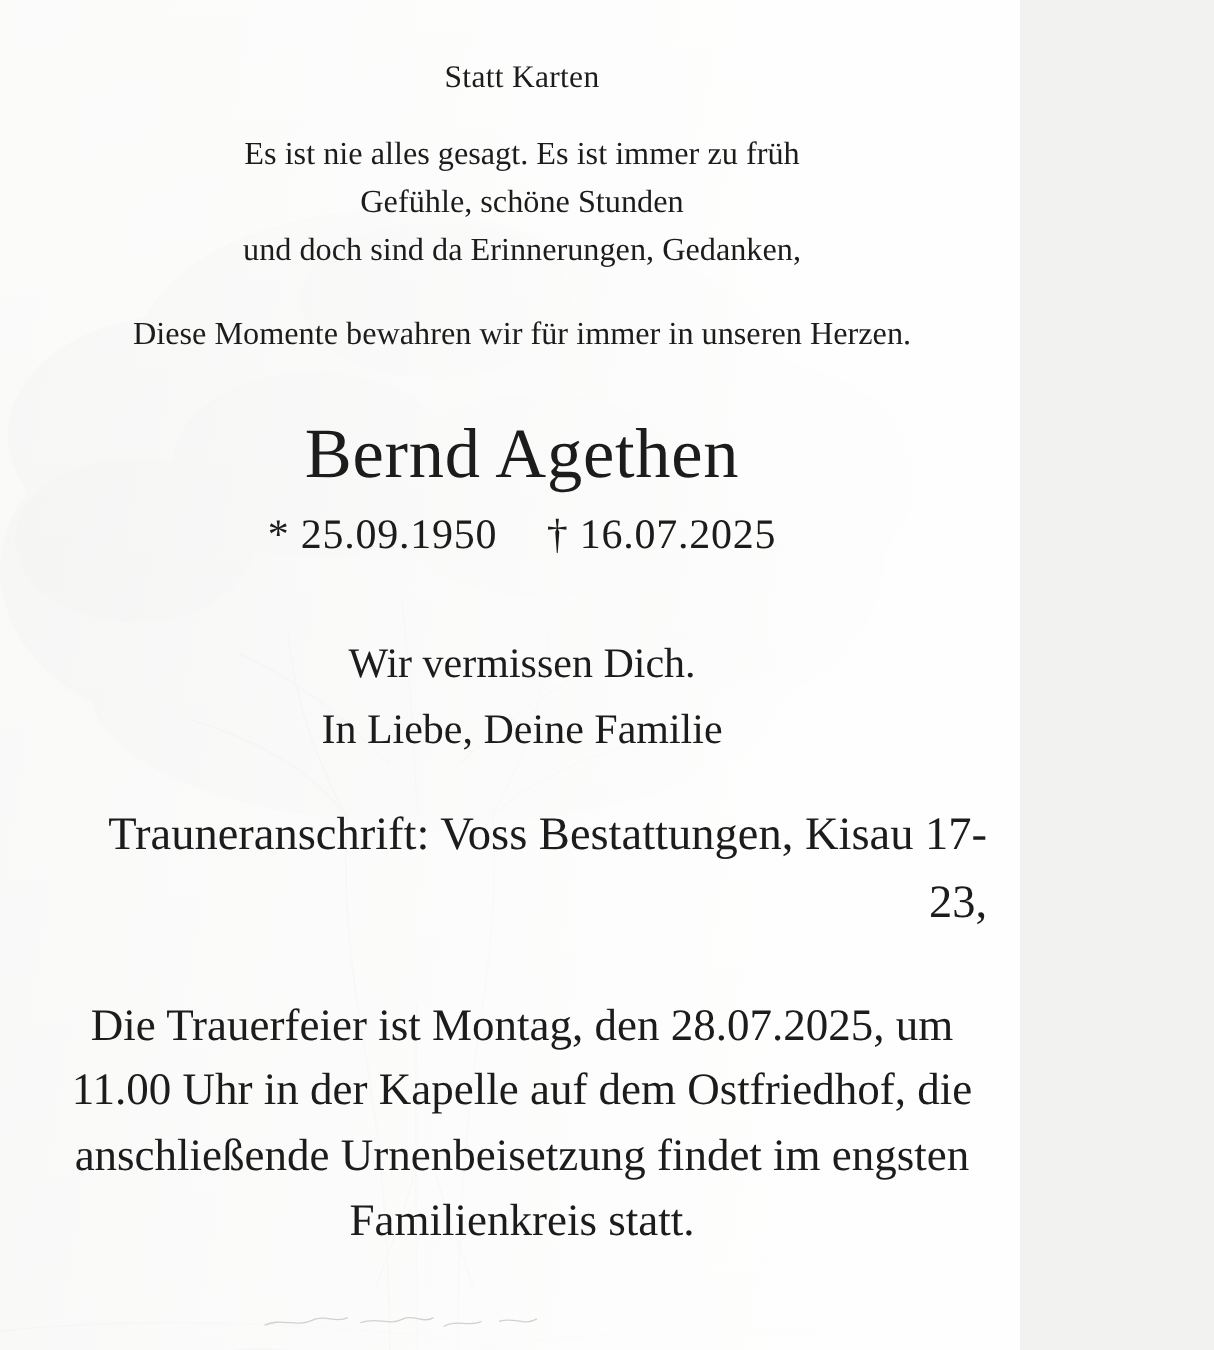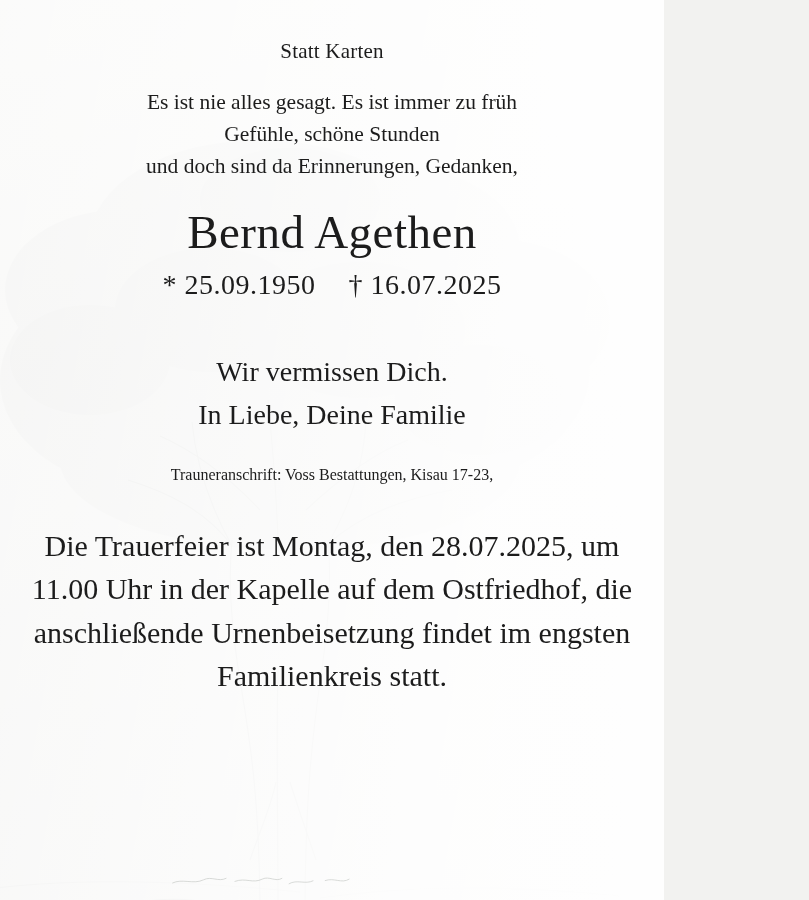--- a/index.html
+++ b/index.html
@@ -14,20 +14,21 @@
     color: #1c1c1c;
     overflow: hidden;
   }
 
   .obituary {
     position: relative;
     width: 664px;
     height: 900px;
     background: linear-gradient(180deg, #f5f5f3 0%, #efefed 45%, #eaeae8 100%);
     overflow: hidden;
+    padding-left: 16px;
   }
 
   
   .bg-art {
     position: absolute;
     inset: 0;
     z-index: 0;
     pointer-events: none;
   }
   .bg-art svg {
@@ -96,23 +97,24 @@
   }
 
   .farewell {
     font-size: 28px;
     line-height: 1.55;
     margin: 0 0 26px 0;
     font-family: Liberation Serif, serif;
   }
 
   .address {
-    font-size: 16px;
+    font-size: 31px;
     line-height: 1.45;
     margin: 0 0 38px 0;
+    text-align: right;
   }
 
   .ceremony {
     font-size: 30px;
     line-height: 1.45;
     margin: 0 0 0 0;
   }
 
   .bottom-scribble {
     position: absolute;
@@ -182,20 +184,21 @@
   <div class="content">
 
     <div class="statt-karten">Statt Karten</div>
 
     <div class="poem">
       <div>Es ist nie alles gesagt. Es ist immer zu früh</div>
       <div>Gefühle, schöne Stunden</div>
       <div>und doch sind da Erinnerungen, Gedanken,</div>
     </div>
 
+    <div class="keepsake">Diese Momente bewahren wir für immer in unseren Herzen.</div>
 
     <div class="name">Bernd Agethen</div>
 
     <div class="dates">
       <span>*</span>
       <span>25.09.1950</span>
       <span class="sep"></span>
       <span>†</span>
       <span>16.07.2025</span>
     </div>

